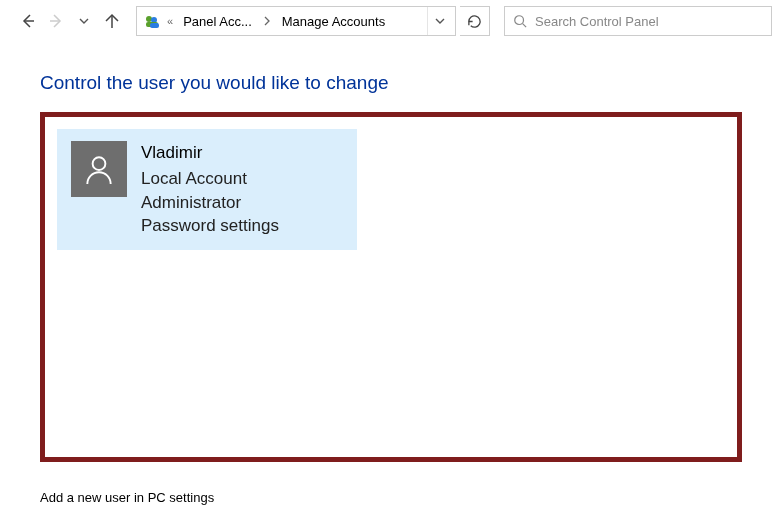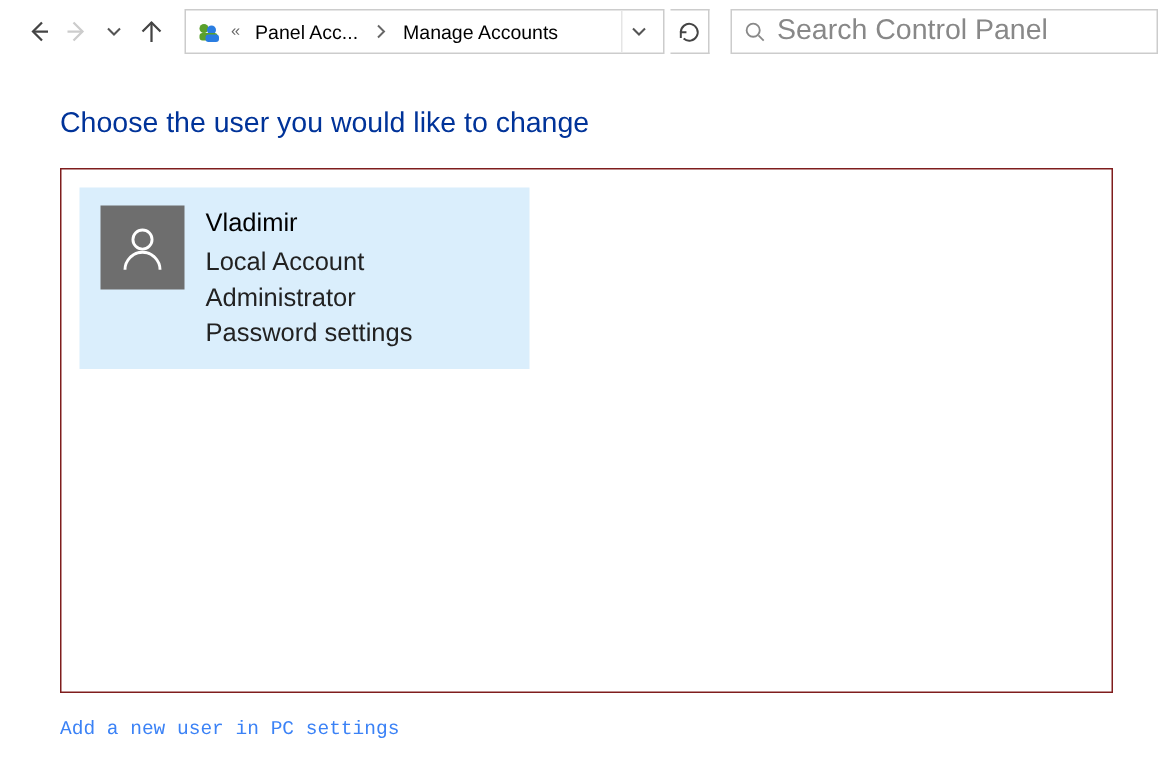--- a/index.html
+++ b/index.html
@@ -74,35 +74,35 @@
       display: flex;
       align-items: center;
       padding: 0 8px;
       gap: 8px;
       color: #777;
     }
     .search-box input {
       border: none;
       outline: none;
       flex: 1;
-      font-size: 19px;
+      font-size: 13px;
       color: #333;
     }
     .search-box input::placeholder { color: #888; }
     .main {
       padding: 30px 40px 10px 40px;
     }
     .heading {
       color: #003399;
       font-size: 19px;
       font-weight: 400;
       margin-bottom: 18px;
     }
     .panel {
-      border: 1px solid #7f1d1d;
+      border: 5px solid #7f1d1d;
       min-height: 350px;
       padding: 12px;
       position: relative;
     }
     .user-tile {
       display: flex;
       align-items: flex-start;
       background: #daeefc;
       width: 300px;
       padding: 12px 14px;
@@ -116,25 +116,24 @@
     }
     .user-info {
       display: flex;
       flex-direction: column;
       line-height: 1.4;
     }
     .user-name { font-size: 17px; font-weight: 400; margin-bottom: 2px; }
     .user-line { font-size: 17px; color: #222; }
     .footer-link {
       display: inline-block;
-      margin-top: 16px;
-      color: #3b82f6;
+      margin-top: 28px;
+      color: #000000;
       font-size: 13px;
       cursor: pointer;
-      font-family: Liberation Mono, monospace;
     }
     svg { display: block; }
   </style>
 </head>
 <body>
 
 <div class="toolbar">
   <div class="nav-arrow">
     <svg width="16" height="16" viewBox="0 0 16 16">
         <path d="M10 2 L4 8 L10 14" stroke="#444" stroke-width="1.5" fill="none"></path>
@@ -192,21 +191,21 @@
   <div class="search-box">
     <svg width="14" height="14" viewBox="0 0 16 16">
         <circle cx="7" cy="7" r="5" stroke="#888" stroke-width="1.4" fill="none"></circle>
         <line x1="11" y1="11" x2="15" y2="15" stroke="#888" stroke-width="1.4"></line>
       </svg>
     <input type="text" placeholder="Search Control Panel" style="">
   </div>
 </div>
 
 <div class="main">
-  <h1 class="heading">Choose the user you would like to change</h1>
+  <h1 class="heading">Control the user you would like to change</h1>
 
   <div class="panel">
     <div class="user-tile">
       <div class="avatar">
         <svg width="34" height="34" viewBox="0 0 32 32">
           <circle cx="16" cy="11" r="6" stroke="#fff" stroke-width="1.8" fill="none"></circle>
           <path d="M5 30 a11 11 0 0 1 22 0" stroke="#fff" stroke-width="1.8" fill="none"></path>
         </svg>
       </div>
       <div class="user-info">

